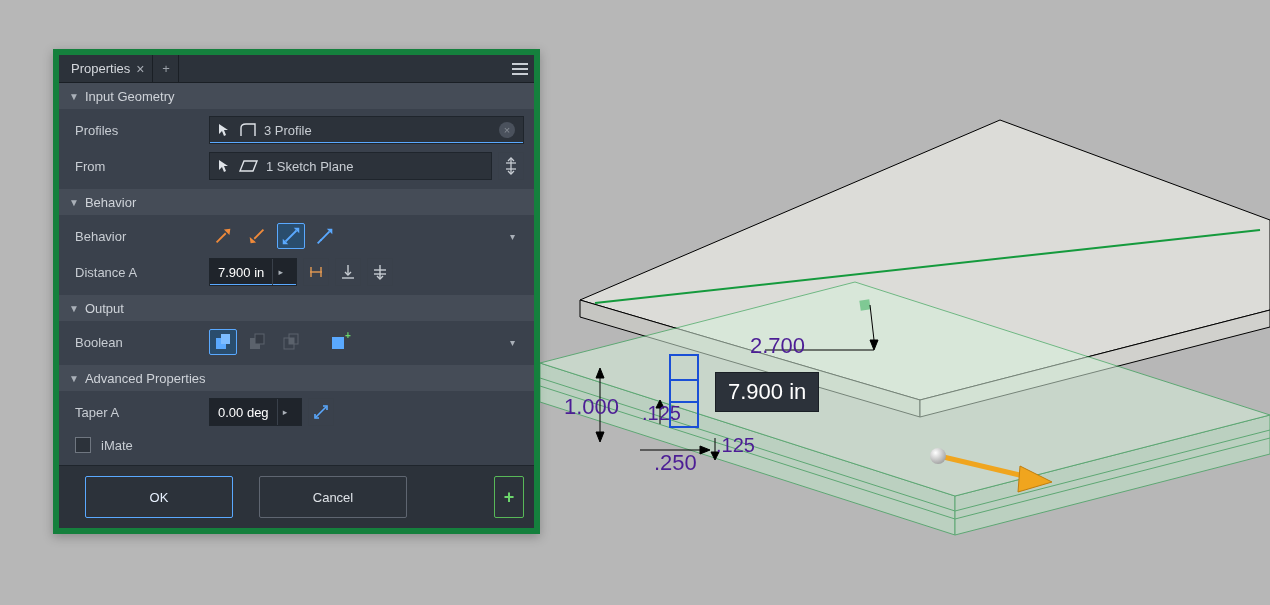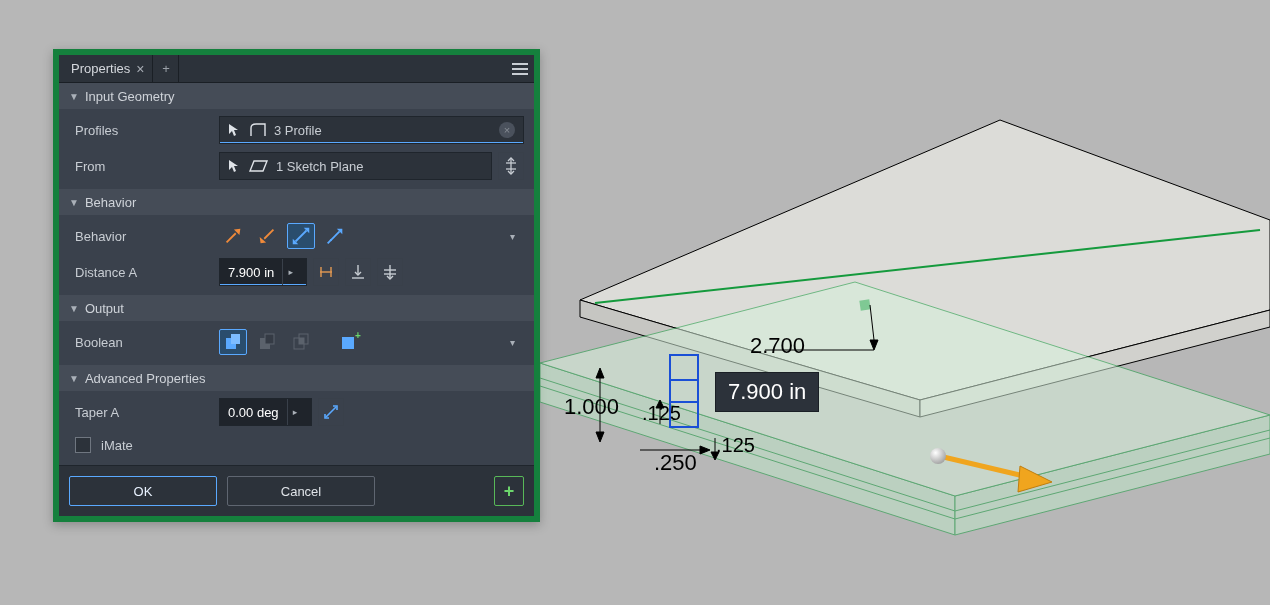--- a/index.html
+++ b/index.html
@@ -96,21 +96,20 @@
     color: #aab0b8;
   }
 
   
   .form-rows { padding: 6px 10px 8px 10px; display:flex; flex-direction:column; gap:6px; }
   .row {
     display: grid;
     grid-template-columns: 140px 1fr;
     align-items: center;
     min-height: 30px;
-    gap: 10px;
   }
   .row .label { color: #c8cdd3; padding-left: 6px; }
 
   
   .field, .numfield {
     height: 28px;
     background: #2c323a;
     border: 1px solid #1f252c;
     display: flex;
     align-items: center;
@@ -197,27 +196,28 @@
   
   .footer {
     background:#2c323a;
     padding: 10px;
     display:flex;
     gap:10px;
     align-items:center;
     border-top:1px solid #1f252c;
   }
   .btn {
-    height:30px;
+    height:42px;
     border:1px solid #5f6671;
     background:transparent;
     color:#dfe3e8;
     display:flex;align-items:center;justify-content:center;
     cursor:pointer;
     border-radius:2px;
+    margin-left:16px;
   }
   .btn.primary {
     width: 148px;
     border-color:#5aa9ff;
     color:#e9f2ff;
   }
   .btn.secondary { width: 148px; }
   .btn.add {
     width: 30px; margin-left:auto;
     border-color:#58b858;
@@ -254,21 +254,21 @@
     color:#fff;
     border:1px solid #1a1f25;
     padding: 6px 12px;
     font-size: 22px;
     font-family: Arial, sans-serif;
   }
   .dim-text {
     position:absolute;
     font-family: Arial, sans-serif;
     font-size: 22px;
-    color:#000000;
+    color:#4c1d95;
   }
 
   
   svg { overflow: visible; }
 </style>
 </head>
 <body>
 
 <div class="panel">
 

